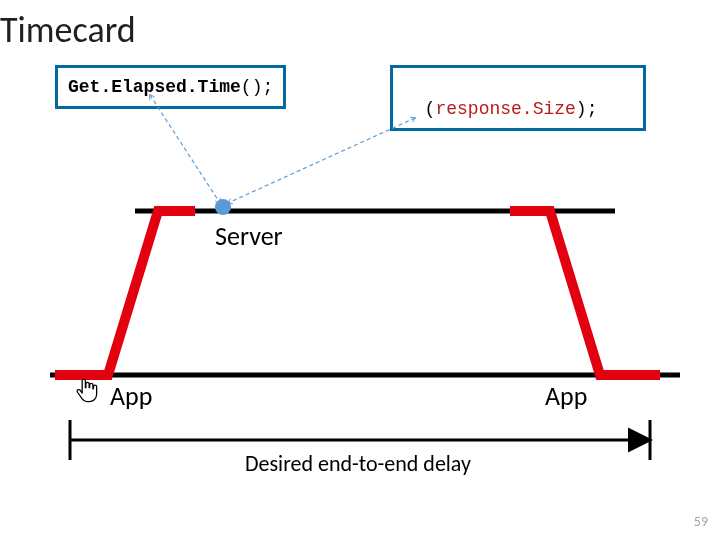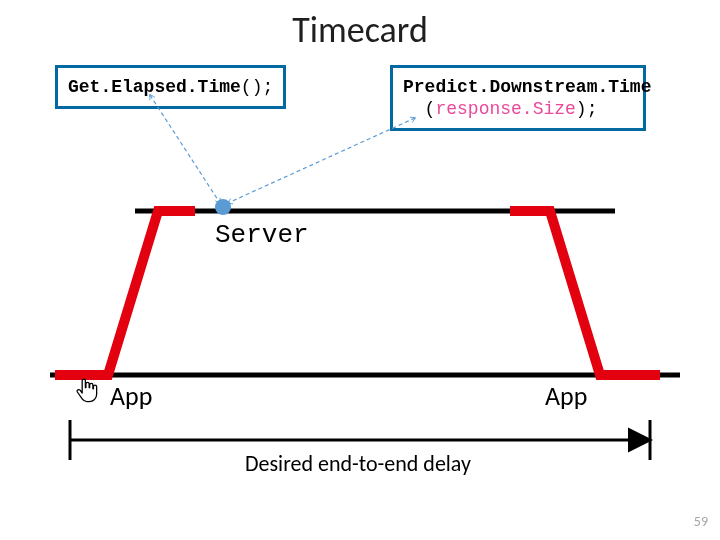--- a/index.html
+++ b/index.html
@@ -10,37 +10,37 @@
     background: #ffffff;
     font-family: "Calibri", "Segoe UI", Arial, sans-serif;
     position: relative;
     overflow: hidden;
   }
   .title {
     position: absolute;
     top: 8px;
     left: 0;
     width: 720px;
-    text-align: center;
+    text-align: left;
     font-size: 36px;
     color: #1f1f1f;
     font-weight: 400;
   }
   .codebox {
     position: absolute;
     border: 3px solid #0369a1;
     background: #ffffff;
     padding: 8px 10px;
     font-family: "Consolas", "Courier New", monospace;
     font-size: 18px;
     line-height: 22px;
     color: #000;
   }
   .codebox .method { font-weight: bold; }
-  .codebox .param  { color: #ec4899; }
+  .codebox .param  { color: #b91c1c; }
   .level-label {
     position: absolute;
     font-size: 26px;
     color: #000;
   }
   .delay-label {
     position: absolute;
     font-size: 22px;
     color: #000;
     font-weight: 400;
@@ -68,21 +68,21 @@
 </head>
 <body>
 
 <div class="title">Timecard</div>
 
 <div class="codebox" style="left:55px; top:65px;">
   <span class="method">Get.Elapsed.Time</span><span>();</span>
 </div>
 
 <div class="codebox" style="left:390px; top:65px; width:230px;">
-  <span class="method">Predict.Downstream.Time</span><br>
+  <br>
   <span>&nbsp;&nbsp;</span><span>(</span><span class="param">response.Size</span><span>);</span>
 </div>
 
 <svg class="svg-layer" viewBox="0 0 720 540">
   <defs>
     <marker id="arrow-blue-start" viewBox="0 0 10 10" refX="2" refY="5" markerWidth="6" markerHeight="6" orient="auto">
       <path d="M8,1 L1,5 L8,9" fill="none" stroke="#5b9bd5" stroke-width="1.2"></path>
     </marker>
     <marker id="arrow-blue-end" viewBox="0 0 10 10" refX="8" refY="5" markerWidth="6" markerHeight="6" orient="auto">
       <path d="M2,1 L9,5 L2,9" fill="none" stroke="#5b9bd5" stroke-width="1.2"></path>
@@ -104,21 +104,21 @@
 
   <polyline points="510,211 550,211 600,375 660,375" fill="none" stroke="#e3000f" stroke-width="10" stroke-linecap="butt" stroke-linejoin="miter"></polyline>
 
   <circle cx="223" cy="207" r="8" fill="#5b9bd5"></circle>
 
   <line x1="70" y1="420" x2="70" y2="460" stroke="#000" stroke-width="3"></line>
   <line x1="650" y1="420" x2="650" y2="460" stroke="#000" stroke-width="3"></line>
   <line x1="70" y1="440" x2="648" y2="440" stroke="#000" stroke-width="3" marker-end="url(#arrow-black-end)"></line>
 </svg>
 
-<div class="level-label" style="left:215px; top:220px;font-family:Liberation Mono, monospace;">Server</div>
+<div class="level-label" style="left:215px; top:220px;">Server</div>
 <div class="level-label" style="left:110px; top:380px;">App</div>
 <div class="level-label" style="left:545px; top:380px;">App</div>
 <div class="delay-label" style="left:245px; top:450px;">Desired end-to-end delay</div>
 
 <div class="cursor-icon" style="left:74px; top:377px;">
   <svg viewBox="0 0 24 28" width="26" height="30">
     <path d="M9 2c.8 0 1.5.7 1.5 1.5V10h.5V6.5c0-.8.7-1.5 1.5-1.5s1.5.7 1.5 1.5V10h.5V7.5c0-.8.7-1.5 1.5-1.5S17.5 6.7 17.5 7.5V11h.5V9c0-.8.7-1.5 1.5-1.5S21 8.2 21 9v7c0 4-3 7-7 7h-2c-2 0-3.5-1-4.5-2.5L3 14c-.6-1 .1-2.3 1.3-2.3.5 0 1 .2 1.3.6L7.5 15V3.5C7.5 2.7 8.2 2 9 2z" fill="#fff" stroke="#000" stroke-width="1.2" stroke-linejoin="round"></path>
   </svg>
 </div>
 

